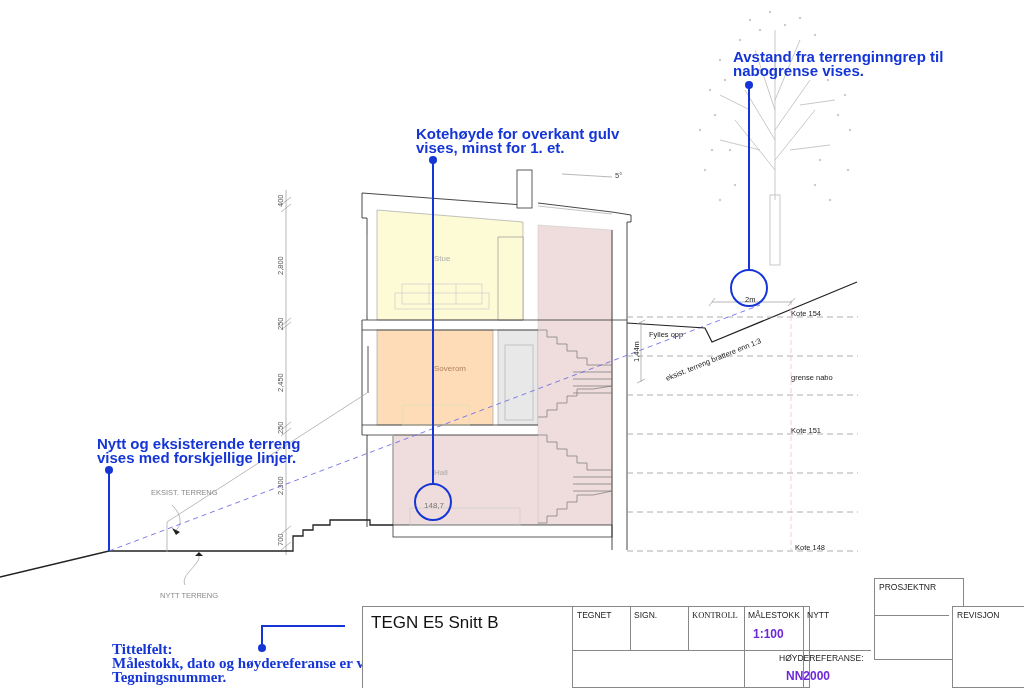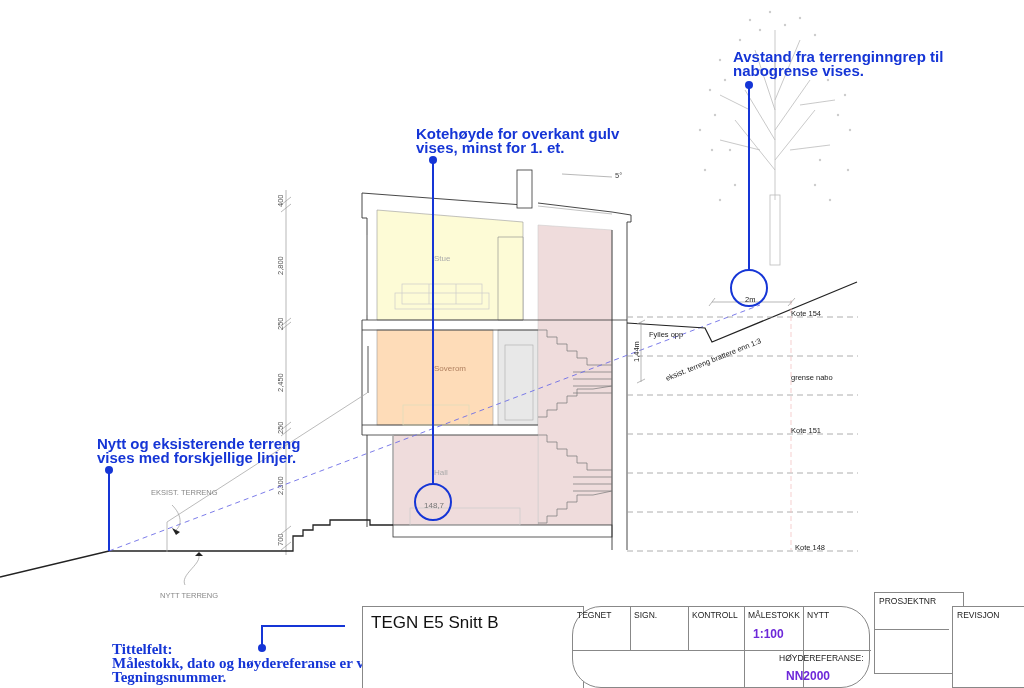--- a/index.html
+++ b/index.html
@@ -210,36 +210,36 @@
 <div class="note" style="left:112px; top:642px;font-family:Liberation Serif, serif;">
   <div>Tittelfelt:</div>
   <div>Målestokk, dato og høydereferanse er viktigst.</div>
   <div>Tegningsnummer.</div>
 </div>
 
 <div class="tb" style="left:362px; top:606px; width:222px; height:102px;">
   <div class="tb-title">TEGN E5 Snitt B</div>
 </div>
 
-<div class="tb" style="left:572px; top:606px; width:298px; height:82px;border-radius:29px;">
+<div class="tb" style="left:572px; top:606px; width:238px; height:82px;">
   <div style="position:absolute; left:0; top:43px; width:298px; border-top:1px solid #888;"></div>
   <div style="position:absolute; left:57px; top:0; height:43px; border-left:1px solid #888;"></div>
   <div style="position:absolute; left:115px; top:0; height:43px; border-left:1px solid #888;"></div>
   <div style="position:absolute; left:171px; top:0; height:82px; border-left:1px solid #888;"></div>
   <div style="position:absolute; left:230px; top:0; height:43px; border-left:1px solid #888;"></div>
   <div style="position:absolute; left:230px; top:43px; height:39px; border-left:1px solid #888;"></div>
   <div class="tb-lbl" style="left:4px; top:3px;">TEGNET</div>
   <div class="tb-lbl" style="left:61px; top:3px;">SIGN.</div>
-  <div class="tb-lbl" style="left:119px; top:3px;">KONTROLL</div>
+  <div class="tb-lbl" style="left:119px; top:3px;font-family:Liberation Serif, serif;">KONTROLL</div>
   <div class="tb-lbl" style="left:175px; top:3px;">MÅLESTOKK</div>
   <div class="tb-val" style="left:180px; top:20px;">1:100</div>
   <div class="tb-lbl" style="left:234px; top:3px;">NYTT</div>
   <div class="tb-lbl" style="left:206px; top:46px;">HØYDEREFERANSE:</div>
   <div class="tb-val" style="left:213px; top:62px;">NN2000</div>
 </div>
 
-<div class="tb" style="left:874px; top:592px; width:90px; height:82px;">
+<div class="tb" style="left:874px; top:578px; width:90px; height:82px;">
   <div style="position:absolute; left:0; top:36px; width:74px; border-top:1px solid #888;"></div>
   <div class="tb-lbl" style="left:4px; top:3px;">PROSJEKTNR</div>
 </div>
 <div class="tb" style="left:952px; top:606px; width:85px; height:82px;">
   <div class="tb-lbl" style="left:4px; top:3px;">REVISJON</div>
 </div>
 
 </body></html>

